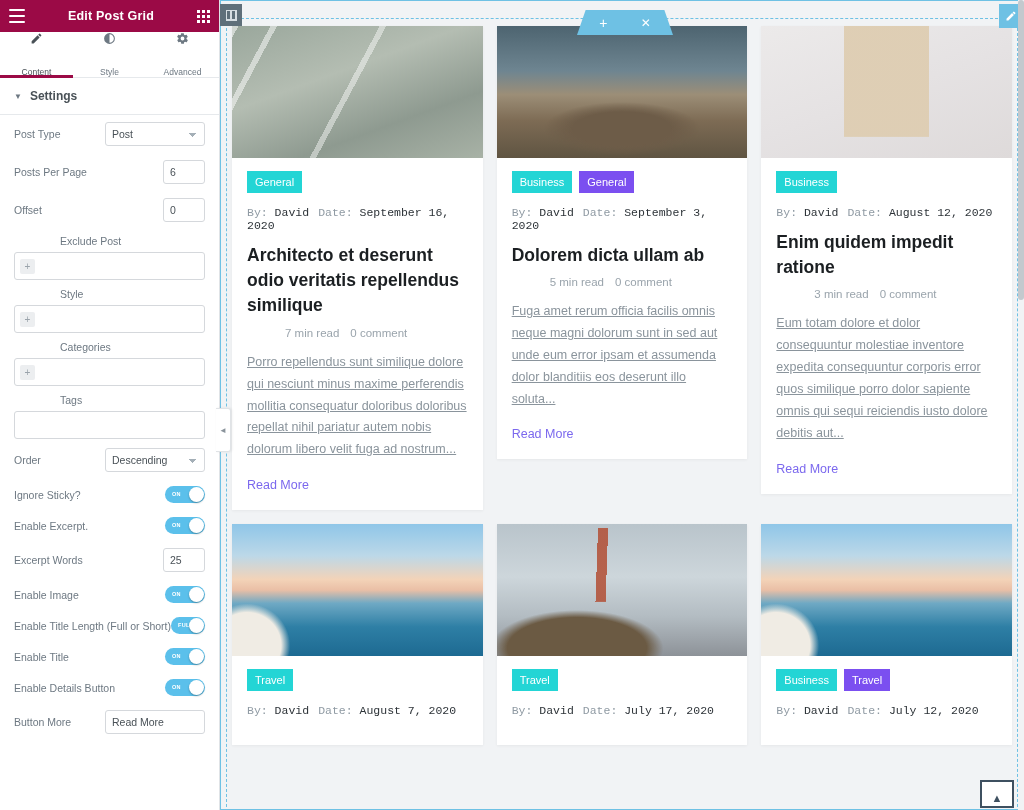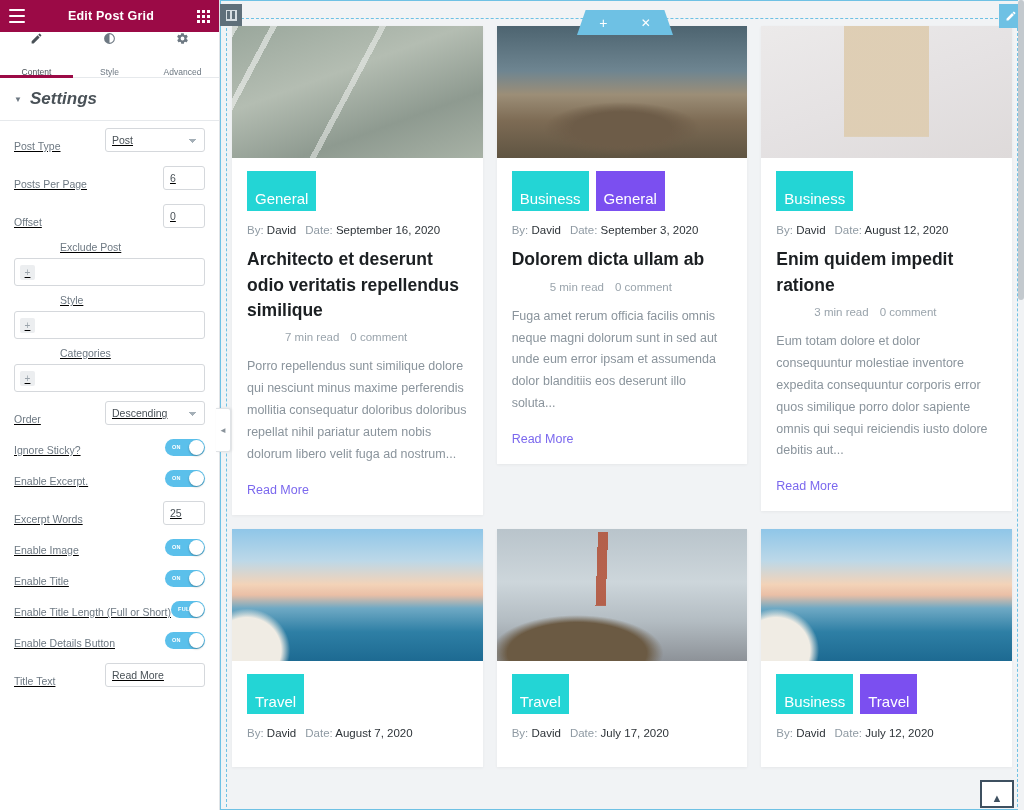--- a/index.html
+++ b/index.html
@@ -28,23 +28,23 @@
          gap: 20px; font-size: 8.5px; color: #6d7882; cursor: pointer; position: relative; }
   .tab.active { color: #495157; }
   .tab.active:after { content:""; position:absolute; left:0; right:0; bottom:-1px; height:3px; background:#9b0a46; }
   .tab svg { width: 13px; height: 13px; fill: #6d7882; }
   .tab.active svg { fill: #495157; }
 
   .scrollarea { flex: 1; overflow: hidden; background: #fff; }
   .section-head { display: flex; align-items: center; gap: 8px; padding: 11px 14px;
                   border-bottom: 1px solid #e6e9ec; background: #fff; cursor: pointer;}
   .section-head .caret { font-size: 8px; color: #6d7882; }
-  .section-head .stitle { font-size: 17px; font-weight: bold; color: #495157; font-style: italic; }
-
-  .ctrl { display: flex; align-items: flex-end; padding: 7px 14px; min-height: 30px; text-decoration: underline; }
+  .section-head .stitle { font-size: 12px; font-weight: bold; color: #495157; }
+
+  .ctrl { display: flex; align-items: center; padding: 7px 14px; min-height: 30px; }
   .ctrl .lbl { font-size: 10.5px; color: #6d7882; flex: 1; white-space: nowrap; }
   .ctrl.stack { display: block; padding: 6px 14px 2px; }
   .ctrl.stack .lbl { margin-bottom: 5px; padding-left: 46px; }
 
   select.inp, input.inp {
     font-family: "Liberation Sans", sans-serif; font-size: 10.5px; color: #495157;
     border: 1px solid #d5d8dc; background: #fff; border-radius: 3px; height: 24px;
     padding: 0 6px; outline: none;
   }
   select.inp { width: 100px; -webkit-appearance:none; appearance:none;
@@ -108,30 +108,30 @@
   
   .grid-inner { position: absolute; left: 8px; top: 20px; right: 8px; bottom: 0;
                 display: grid; grid-template-columns: repeat(3, 1fr); gap: 14px;
                 align-content: start; padding: 6px 4px 0 4px; }
   .card { background: #fff; display: flex; flex-direction: column; align-self: start;
           box-shadow: 0 1px 3px rgba(0,0,0,.05); }
   .thumb { width: 100%; height: 132px; overflow: hidden; position: relative; }
   .thumb .ph { position: absolute; inset: 0; }
   .cbody { padding: 13px 15px 17px 15px; }
   .cats { display: flex; gap: 7px; margin-bottom: 13px; }
-  .cat { font-size: 15px; color: #fff; padding: 19px 8px 4px; line-height: 1.15; display:inline-block; cursor:pointer;}
+  .cat { font-size: 11px; color: #fff; padding: 5px 8px 4px; line-height: 1.15; display:inline-block; cursor:pointer;}
   .cat.cyan { background: #23d5d5; }
   .cat.purple { background: #7b4ff0; }
-  .meta { font-size: 11.5px; color: #8f9aa3; margin-bottom: 11px; }
+  .meta { font-size: 11.5px; color: #8f9aa3; margin-bottom: 11px; font-family: Liberation Mono, monospace; }
   .meta b { color: #2d3338; font-weight: normal; }
   .meta .sp { display:inline-block; width: 9px; }
   .ctitle { font-size: 17.5px; line-height: 1.45; font-weight: bold; color: #1b1f22; margin-bottom: 8px; cursor:pointer;}
   .readinfo { font-size: 11.5px; color: #9aa4ac; margin-bottom: 13px; margin-left: 38px; }
   .readinfo .sp { display:inline-block; width: 11px; }
-  .excerpt { font-size: 12.5px; line-height: 1.75; color: #8a949c; margin-bottom: 14px; }
+  .excerpt { font-size: 12.5px; line-height: 1.75; color: #8a949c; margin-bottom: 14px; text-decoration: underline; }
   .readmore { font-size: 12.5px; color: #7b68ee; cursor: pointer; }
 
   
   .backtop { position: absolute; right: 10px; bottom: 2px; width: 34px; height: 28px; background: #fff;
              border: 2px solid #3e5060; display: flex; align-items: flex-end; justify-content: center;
              z-index: 30; cursor: pointer; padding-bottom: 2px; }
   .backtop span { font-size: 11px; color: #3e5060; line-height: 1; }
 
   
   .vscroll { position: absolute; right: 0; top: 0; width: 6px; height: 810px; background: #f1f3f5; z-index: 28;}
@@ -231,20 +231,24 @@
         </div>
       </div>
 
       <div class="ctrl stack">
         <div class="lbl">Categories</div>
         <div class="tokenbox">
           <span class="token-add">+</span>
         </div>
       </div>
 
+      <div class="ctrl stack">
+        <div class="lbl">Tags</div>
+        <div class="plainbox"></div>
+      </div>
 
       <div class="ctrl">
         <span class="lbl">Order</span>
         <select class="inp">
           <option>Descending</option>
         </select>
       </div>
 
       <div class="ctrl">
         <span class="lbl">Ignore Sticky?</span>
@@ -269,45 +273,45 @@
 
       <div class="ctrl">
         <span class="lbl">Enable Image</span>
         <div class="toggle on">
           <span class="tx">ON</span>
           <span class="knob"></span>
         </div>
       </div>
 
       <div class="ctrl">
+        <span class="lbl">Enable Title Length (Full or Short)</span>
+        <div class="toggle on">
+          <span class="tx">FULL</span>
+          <span class="knob"></span>
+        </div>
+      </div>
+
+      <div class="ctrl">
         <span class="lbl">Enable Title</span>
         <div class="toggle on">
           <span class="tx">ON</span>
           <span class="knob"></span>
         </div>
       </div>
 
       <div class="ctrl">
-        <span class="lbl">Enable Title Length (Full or Short)</span>
-        <div class="toggle on">
-          <span class="tx">FULL</span>
-          <span class="knob"></span>
-        </div>
-      </div>
-
-      <div class="ctrl">
         <span class="lbl">Enable Details Button</span>
         <div class="toggle on">
           <span class="tx">ON</span>
           <span class="knob"></span>
         </div>
       </div>
 
       <div class="ctrl">
-        <span class="lbl">Title Text</span>
+        <span class="lbl">Button More</span>
         <input class="inp wide" value="Read More" style="">
       </div>
 
       <div class="ctrl">
         
         
       </div>
 
     </div>
   </div>

